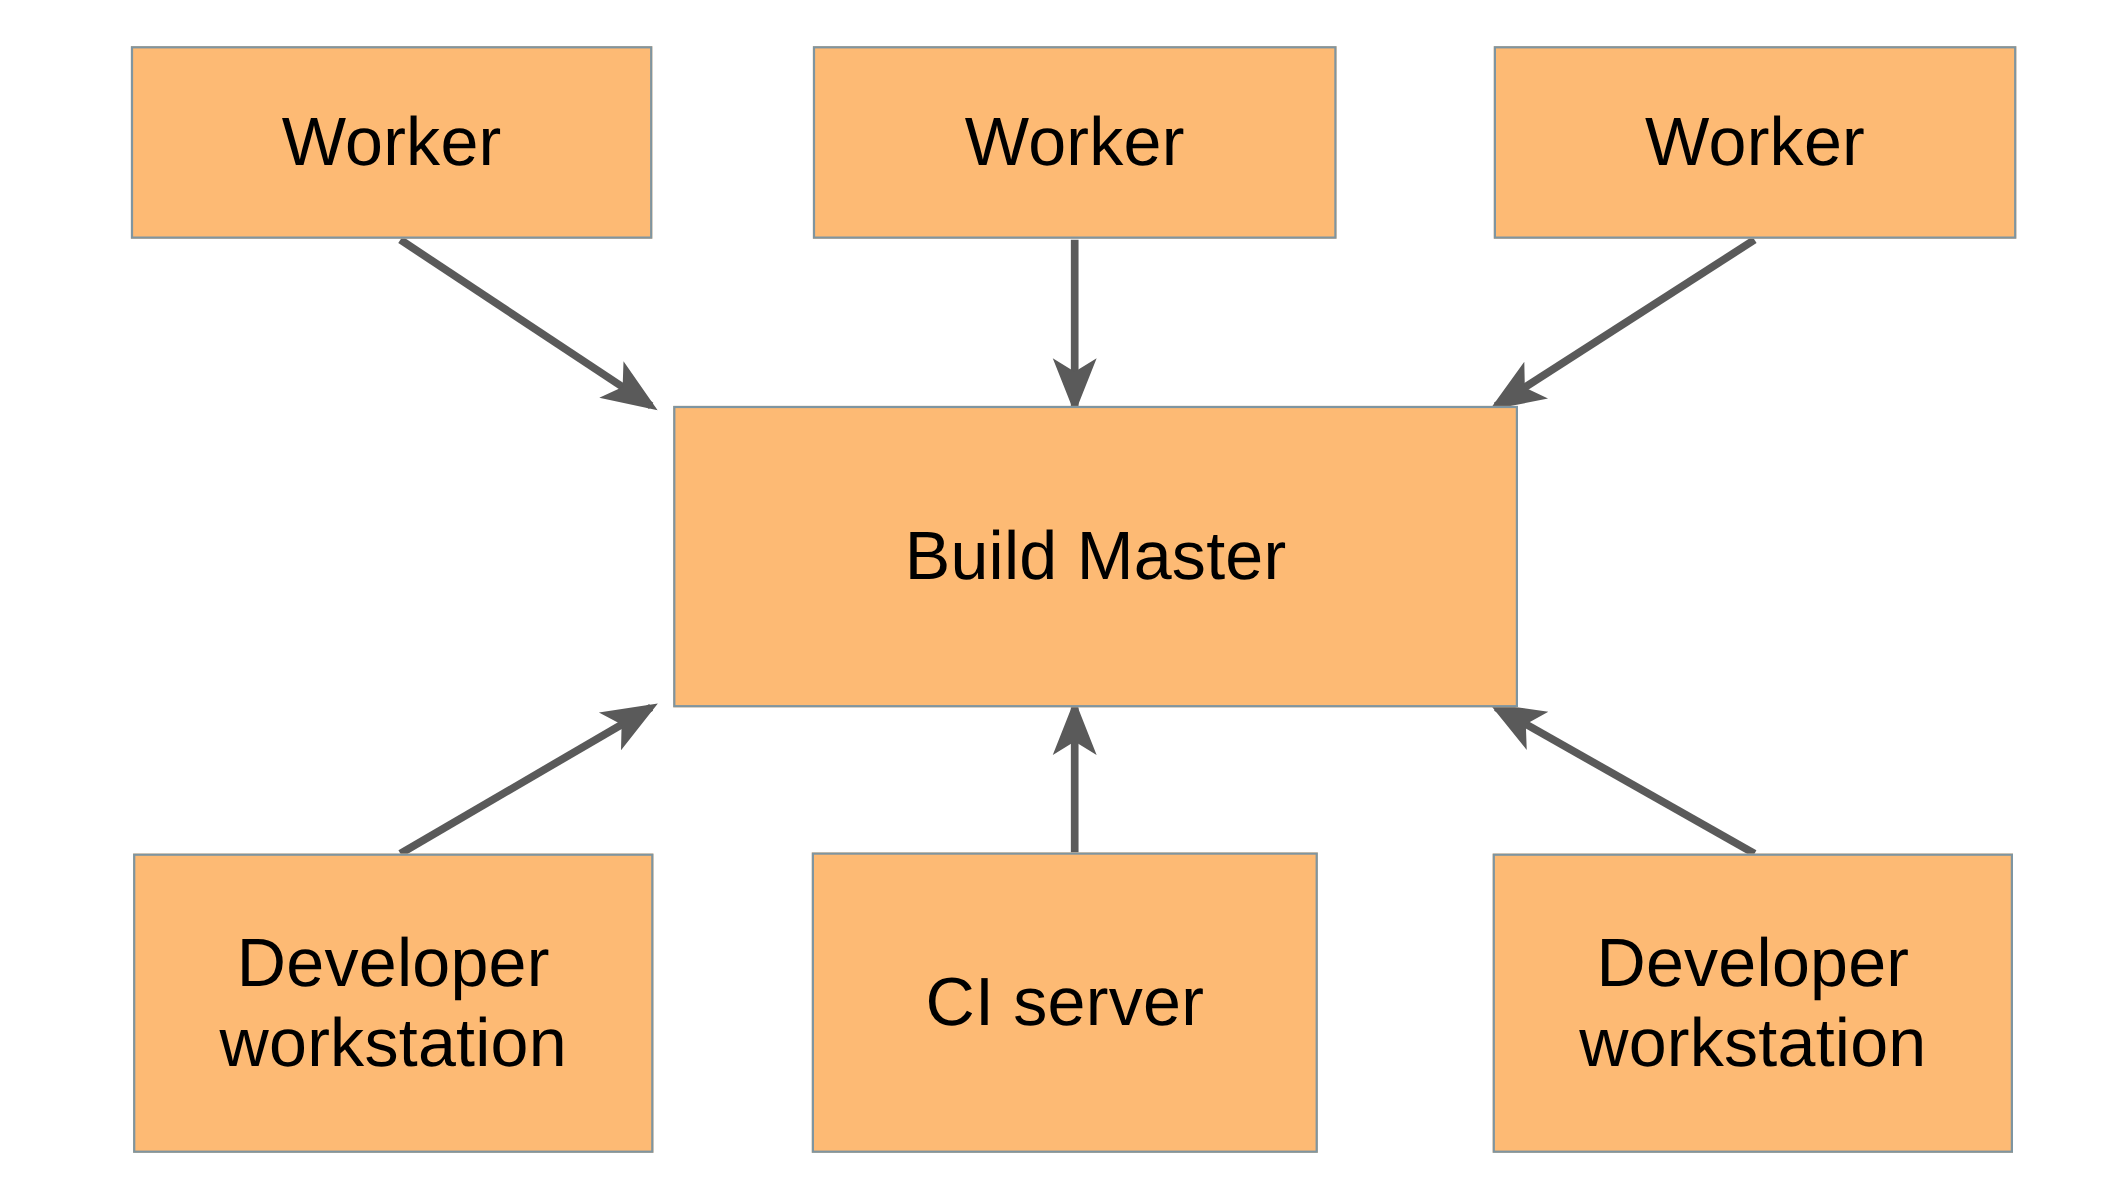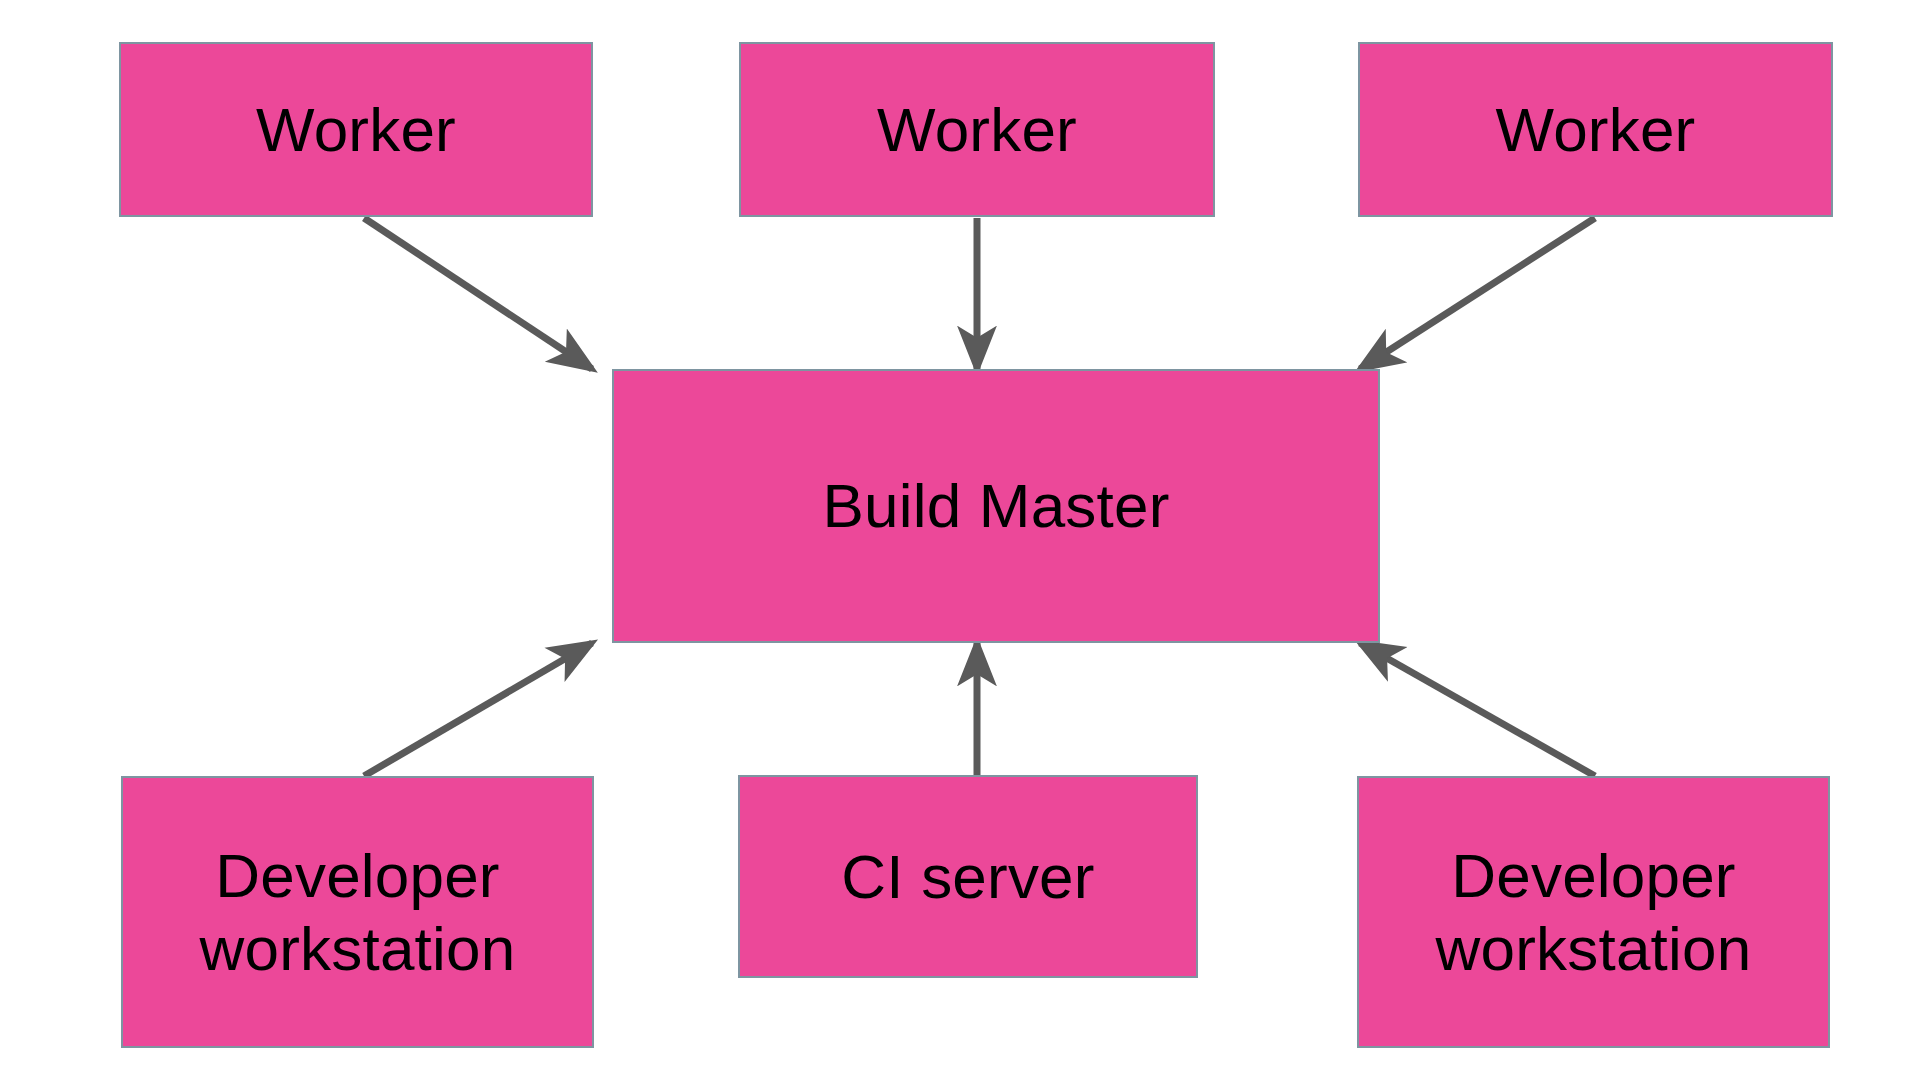--- a/index.html
+++ b/index.html
@@ -21,21 +21,21 @@
     position: absolute;
     left: 0;
     top: 0;
     width: 1910px;
     height: 1090px;
     pointer-events: none;
   }
   .node {
     position: absolute;
     box-sizing: border-box;
-    background: #ec4899;
+    background: #fdba74;
     border: 2px solid #7e95a1;
     display: flex;
     align-items: center;
     justify-content: center;
     text-align: center;
     color: #000000;
     line-height: 1.18;
     white-space: pre-line;
     letter-spacing: 0.2px;
   }
@@ -46,21 +46,21 @@
     box-sizing: border-box;
   }
   
   #node-worker-1 { left: 119px;  top: 42px;  width: 474px; height: 175px; font-size: 62px; }
   #node-worker-2 { left: 739px;  top: 42px;  width: 476px; height: 175px; font-size: 62px; }
   #node-worker-3 { left: 1358px; top: 42px;  width: 475px; height: 175px; font-size: 62px; }
   
   #node-build-master { left: 612px; top: 369px; width: 768px; height: 274px; font-size: 62px; }
   
   #node-dev-ws-1 { left: 121px;  top: 776px; width: 473px; height: 272px; font-size: 62px; }
-  #node-ci-server { left: 738px;  top: 775px; width: 460px; height: 203px; font-size: 62px; }
+  #node-ci-server { left: 738px;  top: 775px; width: 460px; height: 273px; font-size: 62px; }
   #node-dev-ws-2 { left: 1357px; top: 776px; width: 473px; height: 272px; font-size: 62px; }
 </style>
 </head>
 <body>
 
 <div id="canvas">
 
   <svg id="edge-layer" viewBox="0 0 1910 1090" width="1910" height="1090" xmlns="http://www.w3.org/2000/svg">
     <defs>
       <marker id="arrow-head" markerWidth="8" markerHeight="8" refX="6.2" refY="3" orient="auto" markerUnits="strokeWidth">

